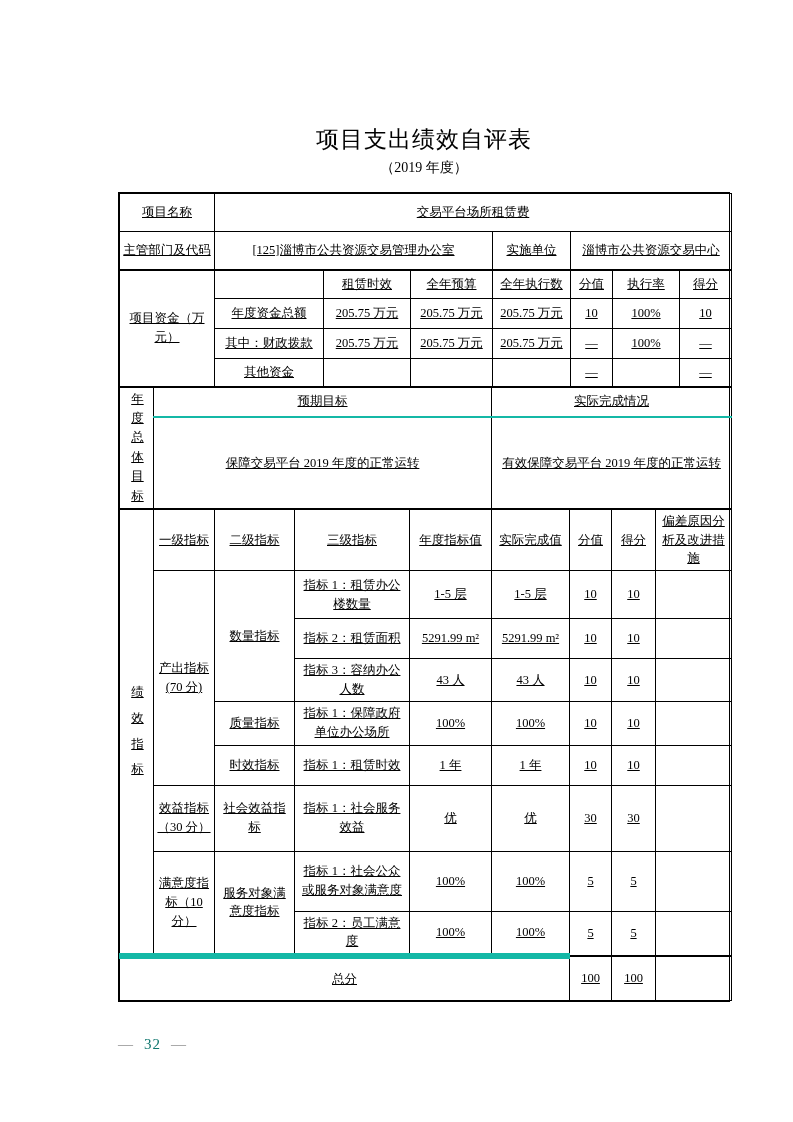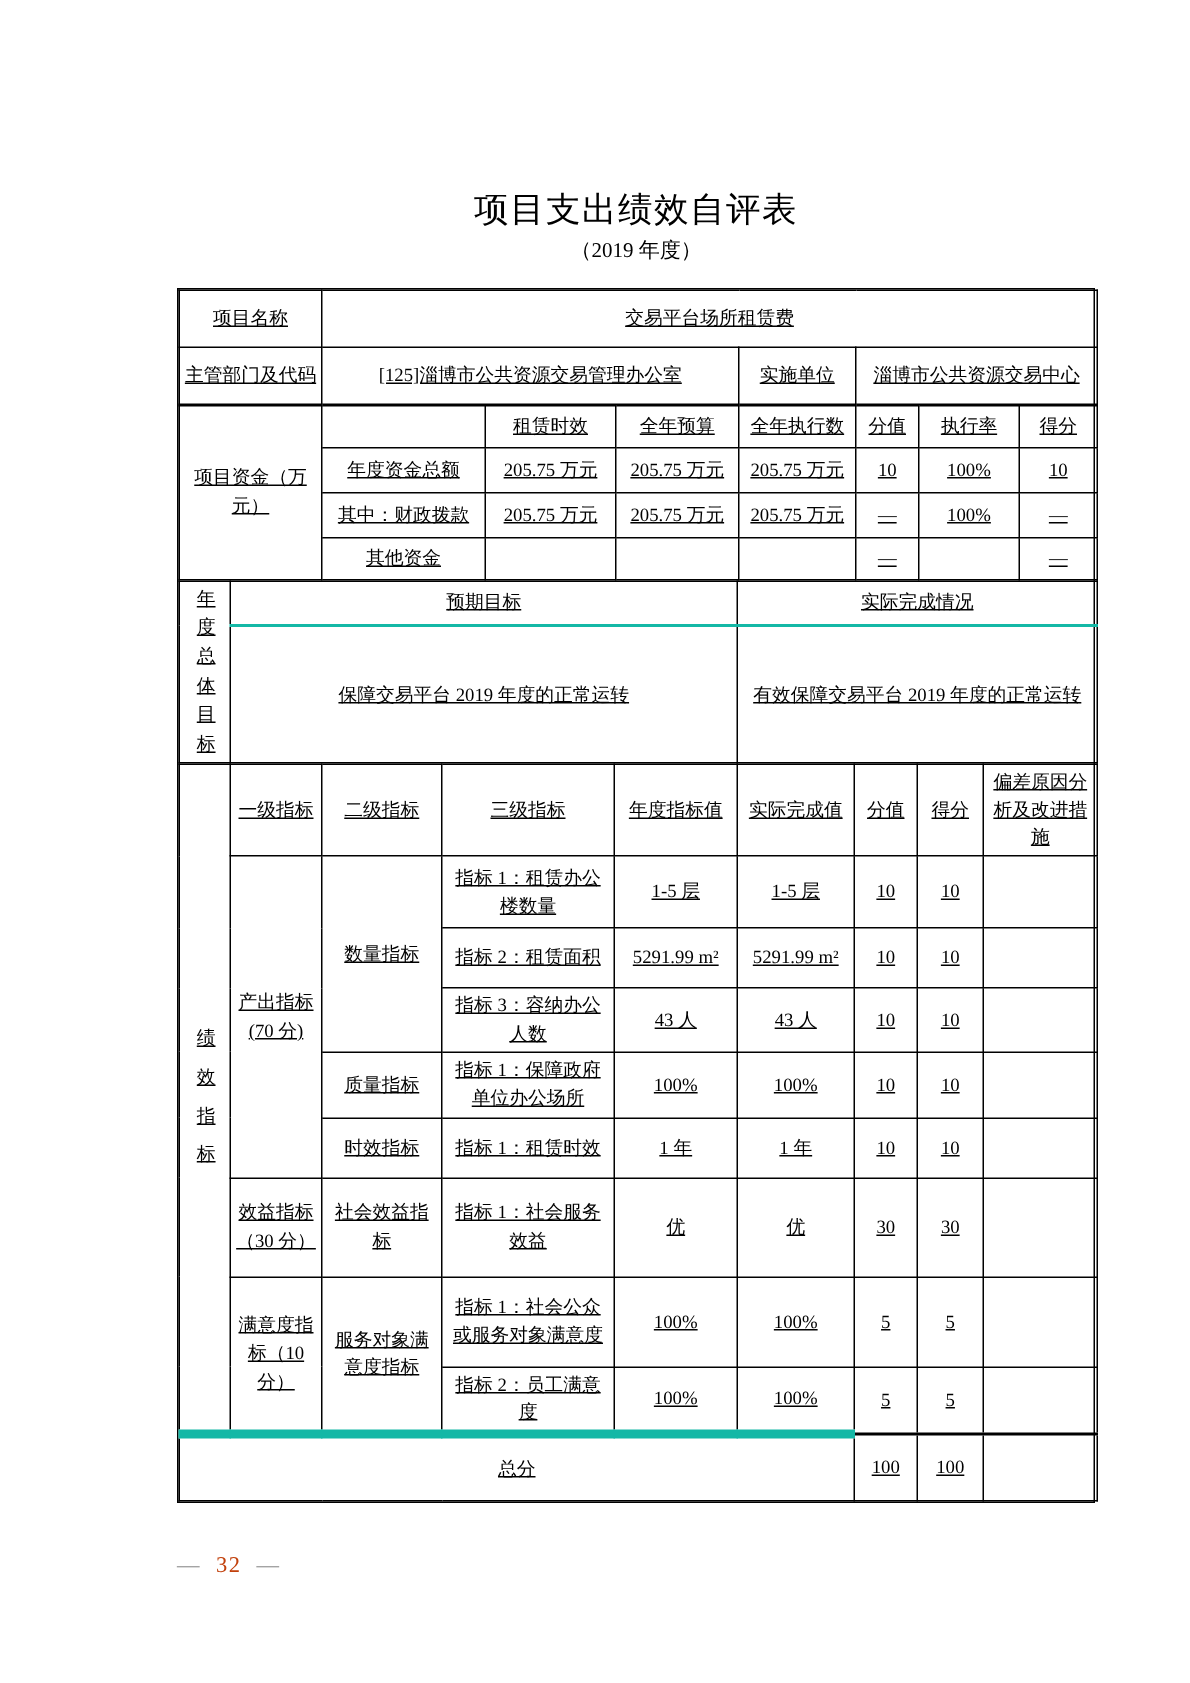--- a/index.html
+++ b/index.html
@@ -63,21 +63,21 @@
   .goal-v div{line-height:1.55;}
   .perf-v div{line-height:2.05;}
   .footer{
     position:absolute;
     left:118px;
     top:1036px;
     font-size:15px;
     letter-spacing:1px;
   }
   .footer .dash{color:#8f8f8f;}
-  .footer .num{margin:0 10px;color:#c2410c;}
+  .footer .num{margin:0 10px;color:#0f766e;}
 </style>
 </head>
 <body>
 
 <div class="page">
   <div class="content">
 
     <div class="doc-title">项目支出绩效自评表</div>
     <div class="doc-subtitle">（2019 年度）</div>
 

